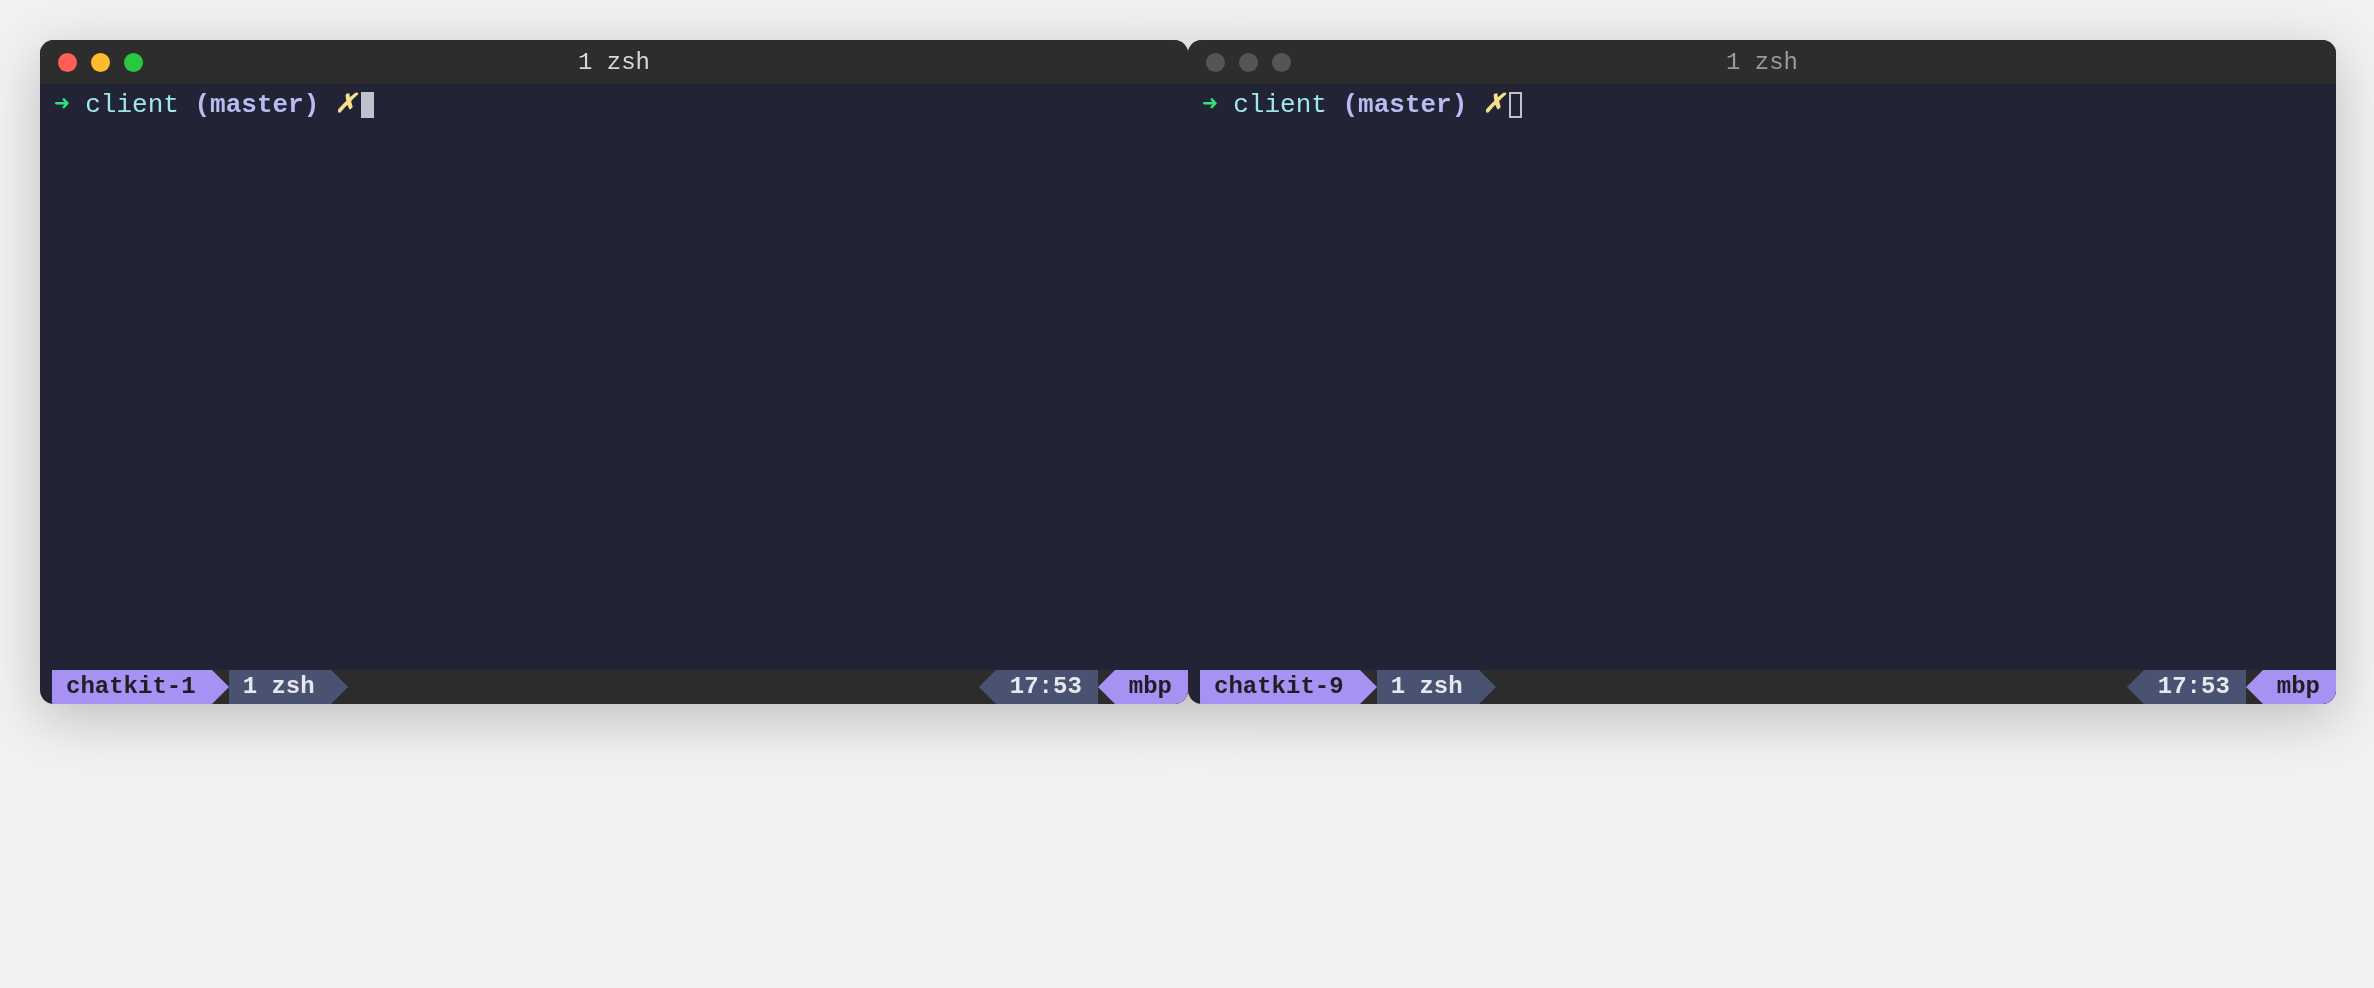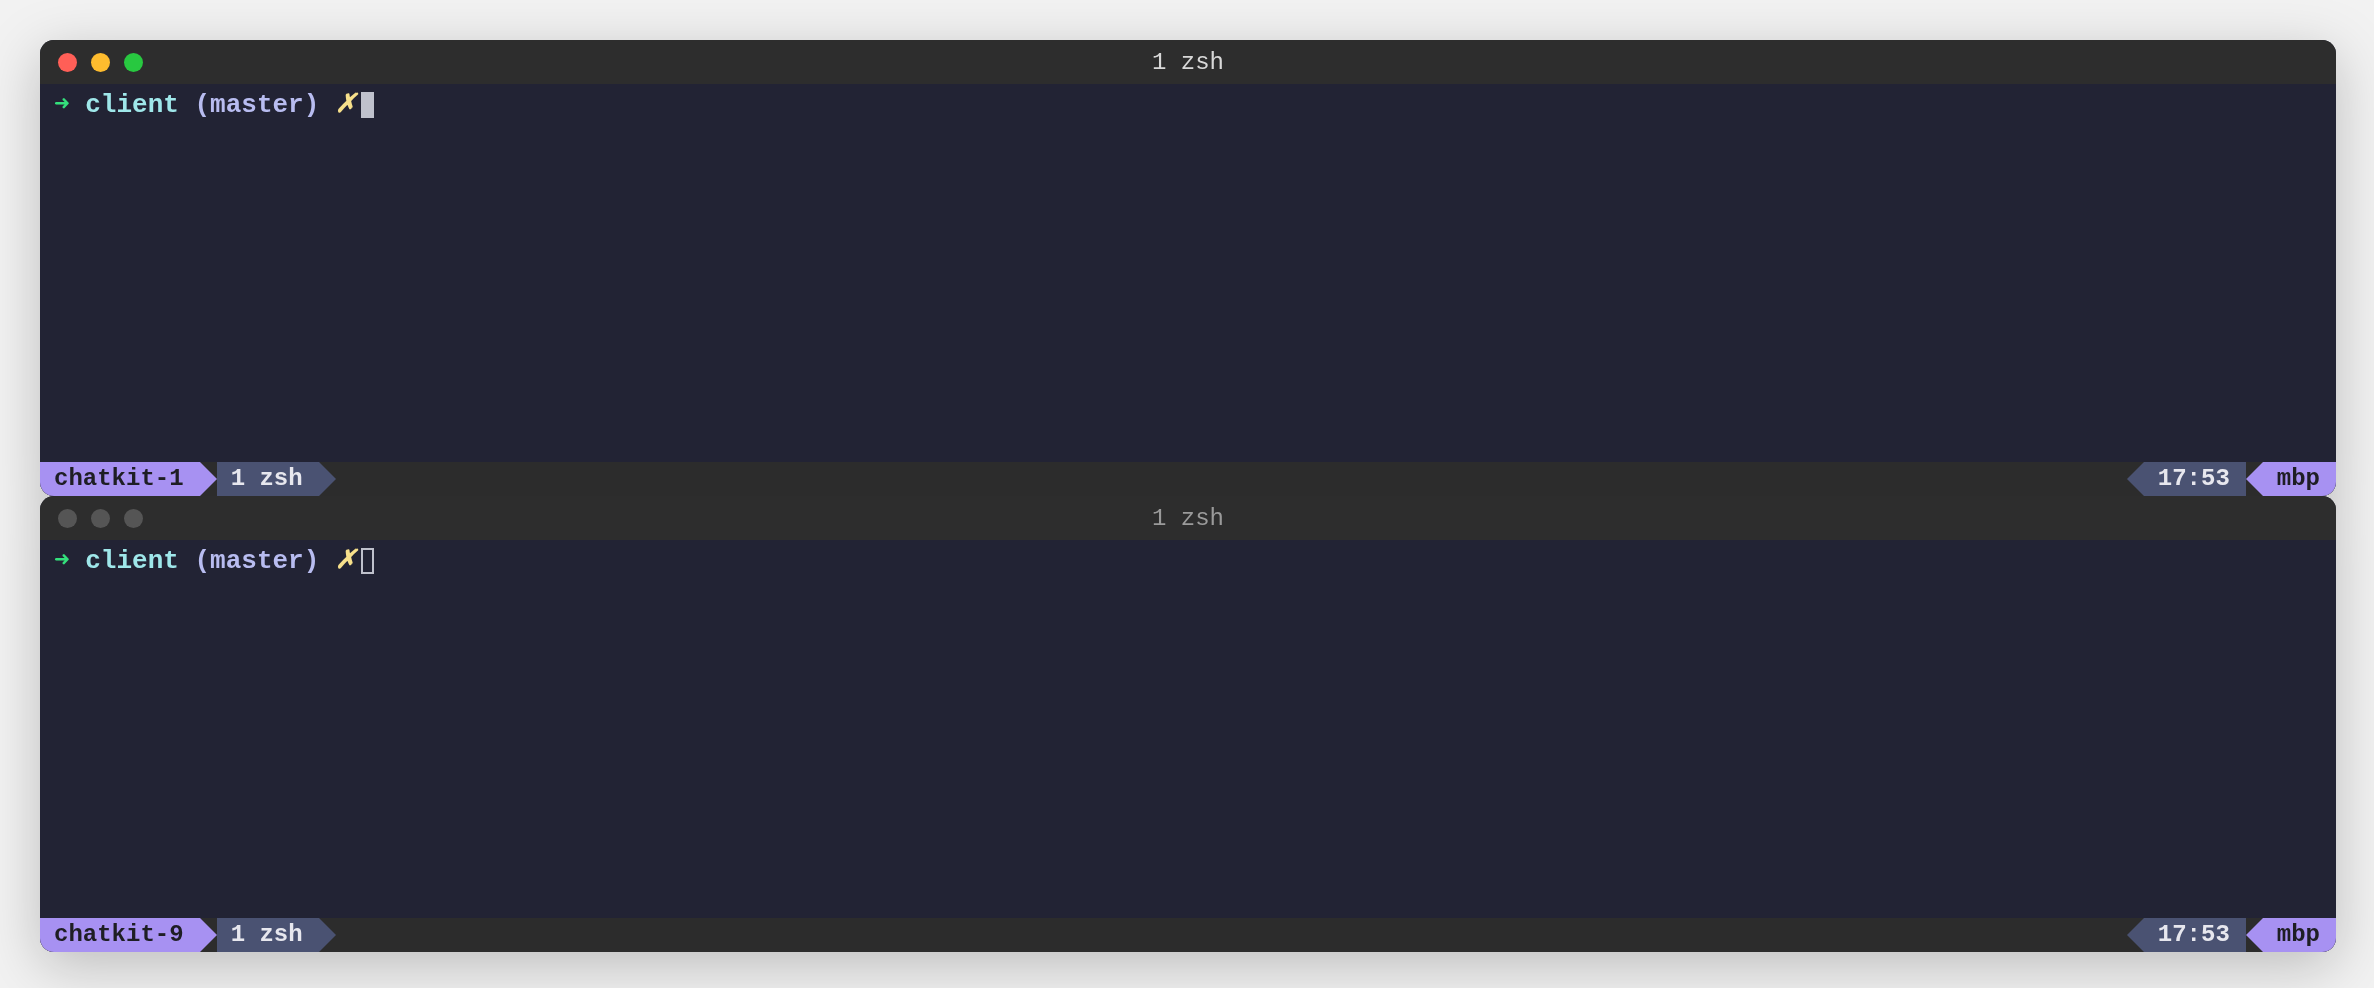--- a/index.html
+++ b/index.html
@@ -27,25 +27,24 @@
   body{
     width:2374px;
     height:988px;
     background:var(--bg-page);
     font-family:"SFMono-Regular","Menlo","Consolas","Liberation Mono",monospace;
     overflow:hidden;
   }
   .stage{
     position:absolute;
     left:40px; top:40px;
-    width:2296px; height:912px;
+    width:2296px; height:664px;
     display:flex;
     gap:0;
     filter:drop-shadow(0 14px 28px rgba(0,0,0,0.22));
-    flex-direction:column;
   }
   .terminal{
     position:relative;
     flex:1 1 0;
     background:var(--bg-term);
     border-radius:14px;
     overflow:hidden;
     display:flex;
     flex-direction:column;
   }
@@ -85,21 +84,21 @@
     font-size:26px;
     line-height:34px;
   }
   .prompt-line{
     display:flex;
     align-items:center;
     gap:0;
     white-space:pre;
   }
   .arrow{color:var(--arrow-green);font-weight:bold;}
-  .cwd{color:var(--cyan);font-weight:700;}
+  .cwd{color:var(--cyan);font-weight:400;}
   .branch{color:var(--lavender);font-weight:600;text-align:center;}
   .git-icon{color:var(--yellow);font-weight:bold;font-style:italic;}
   .cursor{
     display:inline-block;
     width:13px;height:26px;
     background:var(--cursor);
     margin-left:4px;
     vertical-align:-3px;
   }
   .cursor.hollow{
@@ -109,20 +108,21 @@
   }
   
   .statusbar{
     height:34px;
     background:var(--bg-statusbar);
     display:flex;
     align-items:center;
     font-size:24px;
     line-height:34px;
     font-weight:600;
+    margin-left:12px;
   }
   .seg{
     display:flex;
     align-items:center;
     padding:0 16px 0 14px;
     position:relative;
   }
   .seg.purple{background:var(--purple);color:var(--status-fg);}
   .seg.slate{background:var(--slate);color:var(--status-fg-light);}
   

